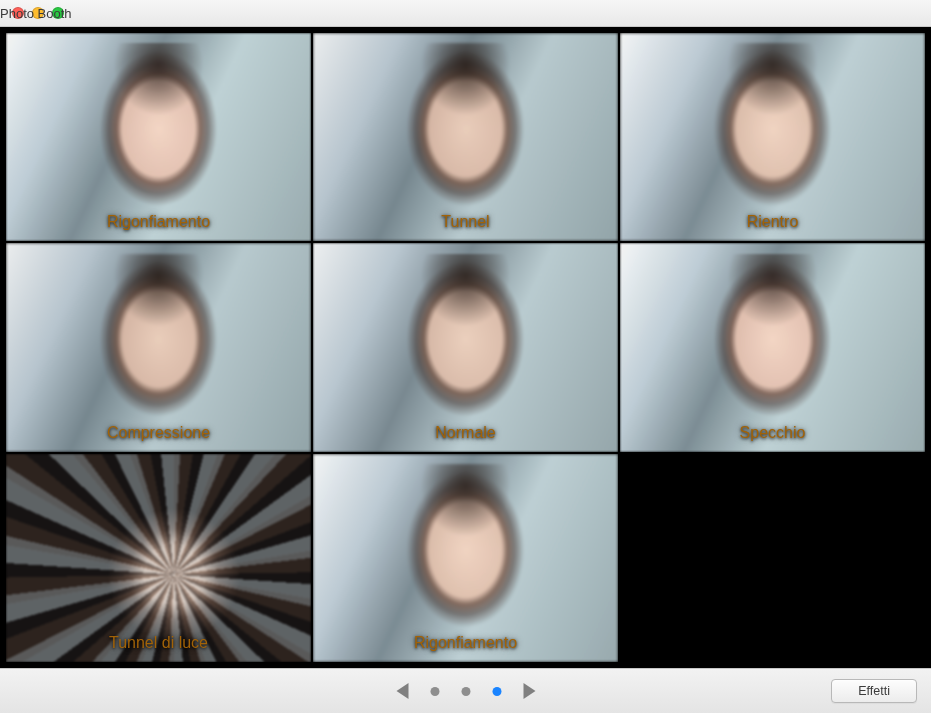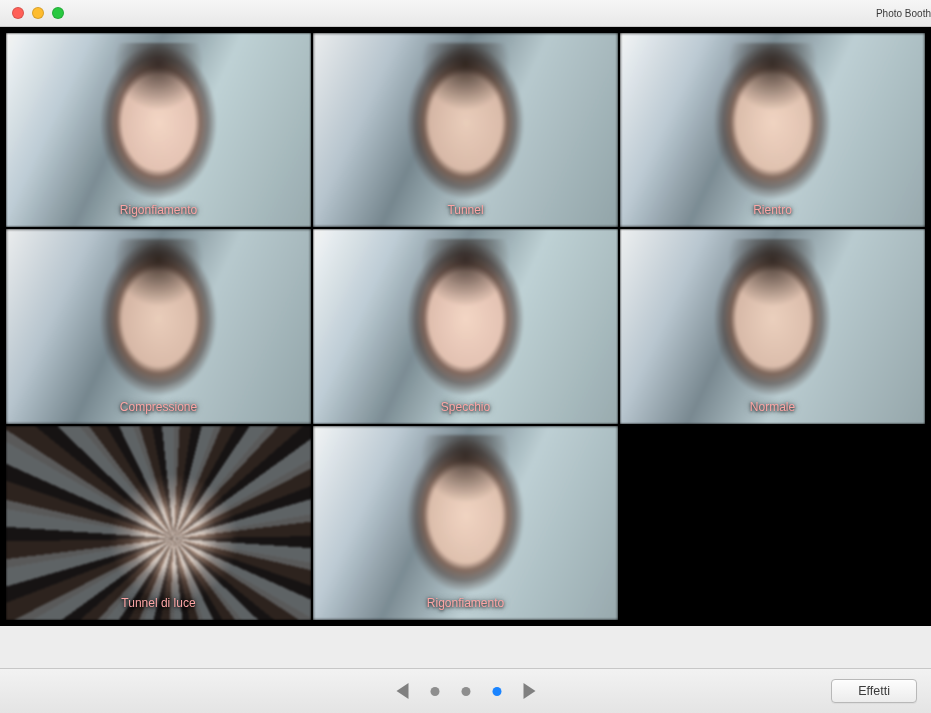--- a/index.html
+++ b/index.html
@@ -38,22 +38,22 @@
     border-radius: 50%;
     border: 0.5px solid rgba(0,0,0,0.15);
     box-sizing: border-box;
   }
   .tl.red { background: #ff5f57; }
   .tl.yellow { background: #febc2e; }
   .tl.green { background: #28c840; }
   .title {
     position: absolute;
     left: 0; right: 0;
-    text-align: right;
-    font-size: 10px;
+    text-align: left;
+    font-size: 13px;
     font-weight: 500;
     color: #3a3a3a;
     pointer-events: none;
   }
   .content {
     flex: 1;
     background: #000;
     padding: 6px;
     box-sizing: border-box;
   }
@@ -102,36 +102,35 @@
         rgba(90,70,60,0.5) 3deg 9deg,
         rgba(40,35,35,0.55) 9deg 14deg,
         rgba(210,220,225,0.45) 14deg 20deg),
       radial-gradient(circle at 55% 58%, rgba(235,205,185,0.9) 0%, rgba(230,200,180,0.88) 14%, rgba(90,70,60,0.8) 22%, rgba(0,0,0,0) 32%);
     filter: blur(0.8px);
   }
   .tile.tunnel .bg::after { display:none; }
   .label {
     position: relative;
     z-index: 2;
-    color: #fca5a5;
-    font-size: 12px;
+    color: #a16207;
+    font-size: 16px;
     font-weight: 400;
     text-shadow: 0 1px 3px rgba(0,0,0,0.85), 0 0 6px rgba(0,0,0,0.6);
     margin-bottom: 10px;
     text-align: center;
   }
 
   .toolbar {
     height: 44px;
     background: linear-gradient(#f2f2f2, #e4e4e4);
     border-top: 1px solid #c7c7c7;
     display: flex;
     align-items: center;
     position: relative;
-    margin-top: 42px;
   }
   .pager {
     position: absolute;
     left: 50%;
     transform: translateX(-50%);
     display: flex;
     align-items: center;
     gap: 22px;
   }
   .arrow {
@@ -205,27 +204,27 @@
       </div>
       <div class="tile variant-c">
         <div class="bg"></div>
         <div class="label">Rientro</div>
       </div>
 
       <div class="tile variant-b">
         <div class="bg"></div>
         <div class="label">Compressione</div>
       </div>
+      <div class="tile">
+        <div class="bg"></div>
+        <div class="label">Normale</div>
+      </div>
       <div class="tile variant-a">
         <div class="bg"></div>
         <div class="label">Specchio</div>
-      </div>
-      <div class="tile">
-        <div class="bg"></div>
-        <div class="label">Normale</div>
       </div>
 
       <div class="tile tunnel">
         <div class="bg"></div>
         <div class="label">Tunnel di luce</div>
       </div>
       <div class="tile variant-c">
         <div class="bg"></div>
         <div class="label">Rigonfiamento</div>
       </div>

